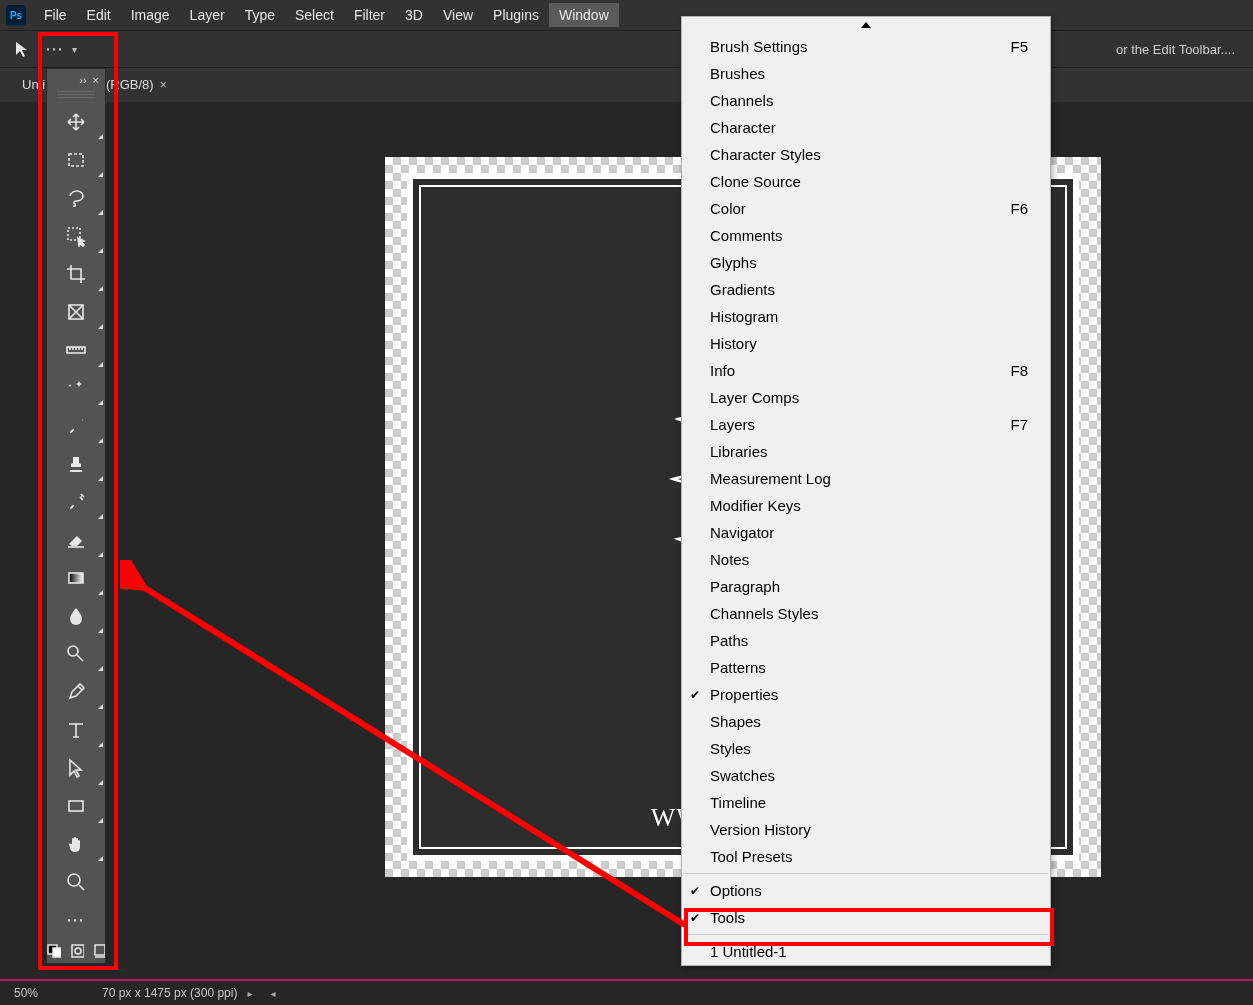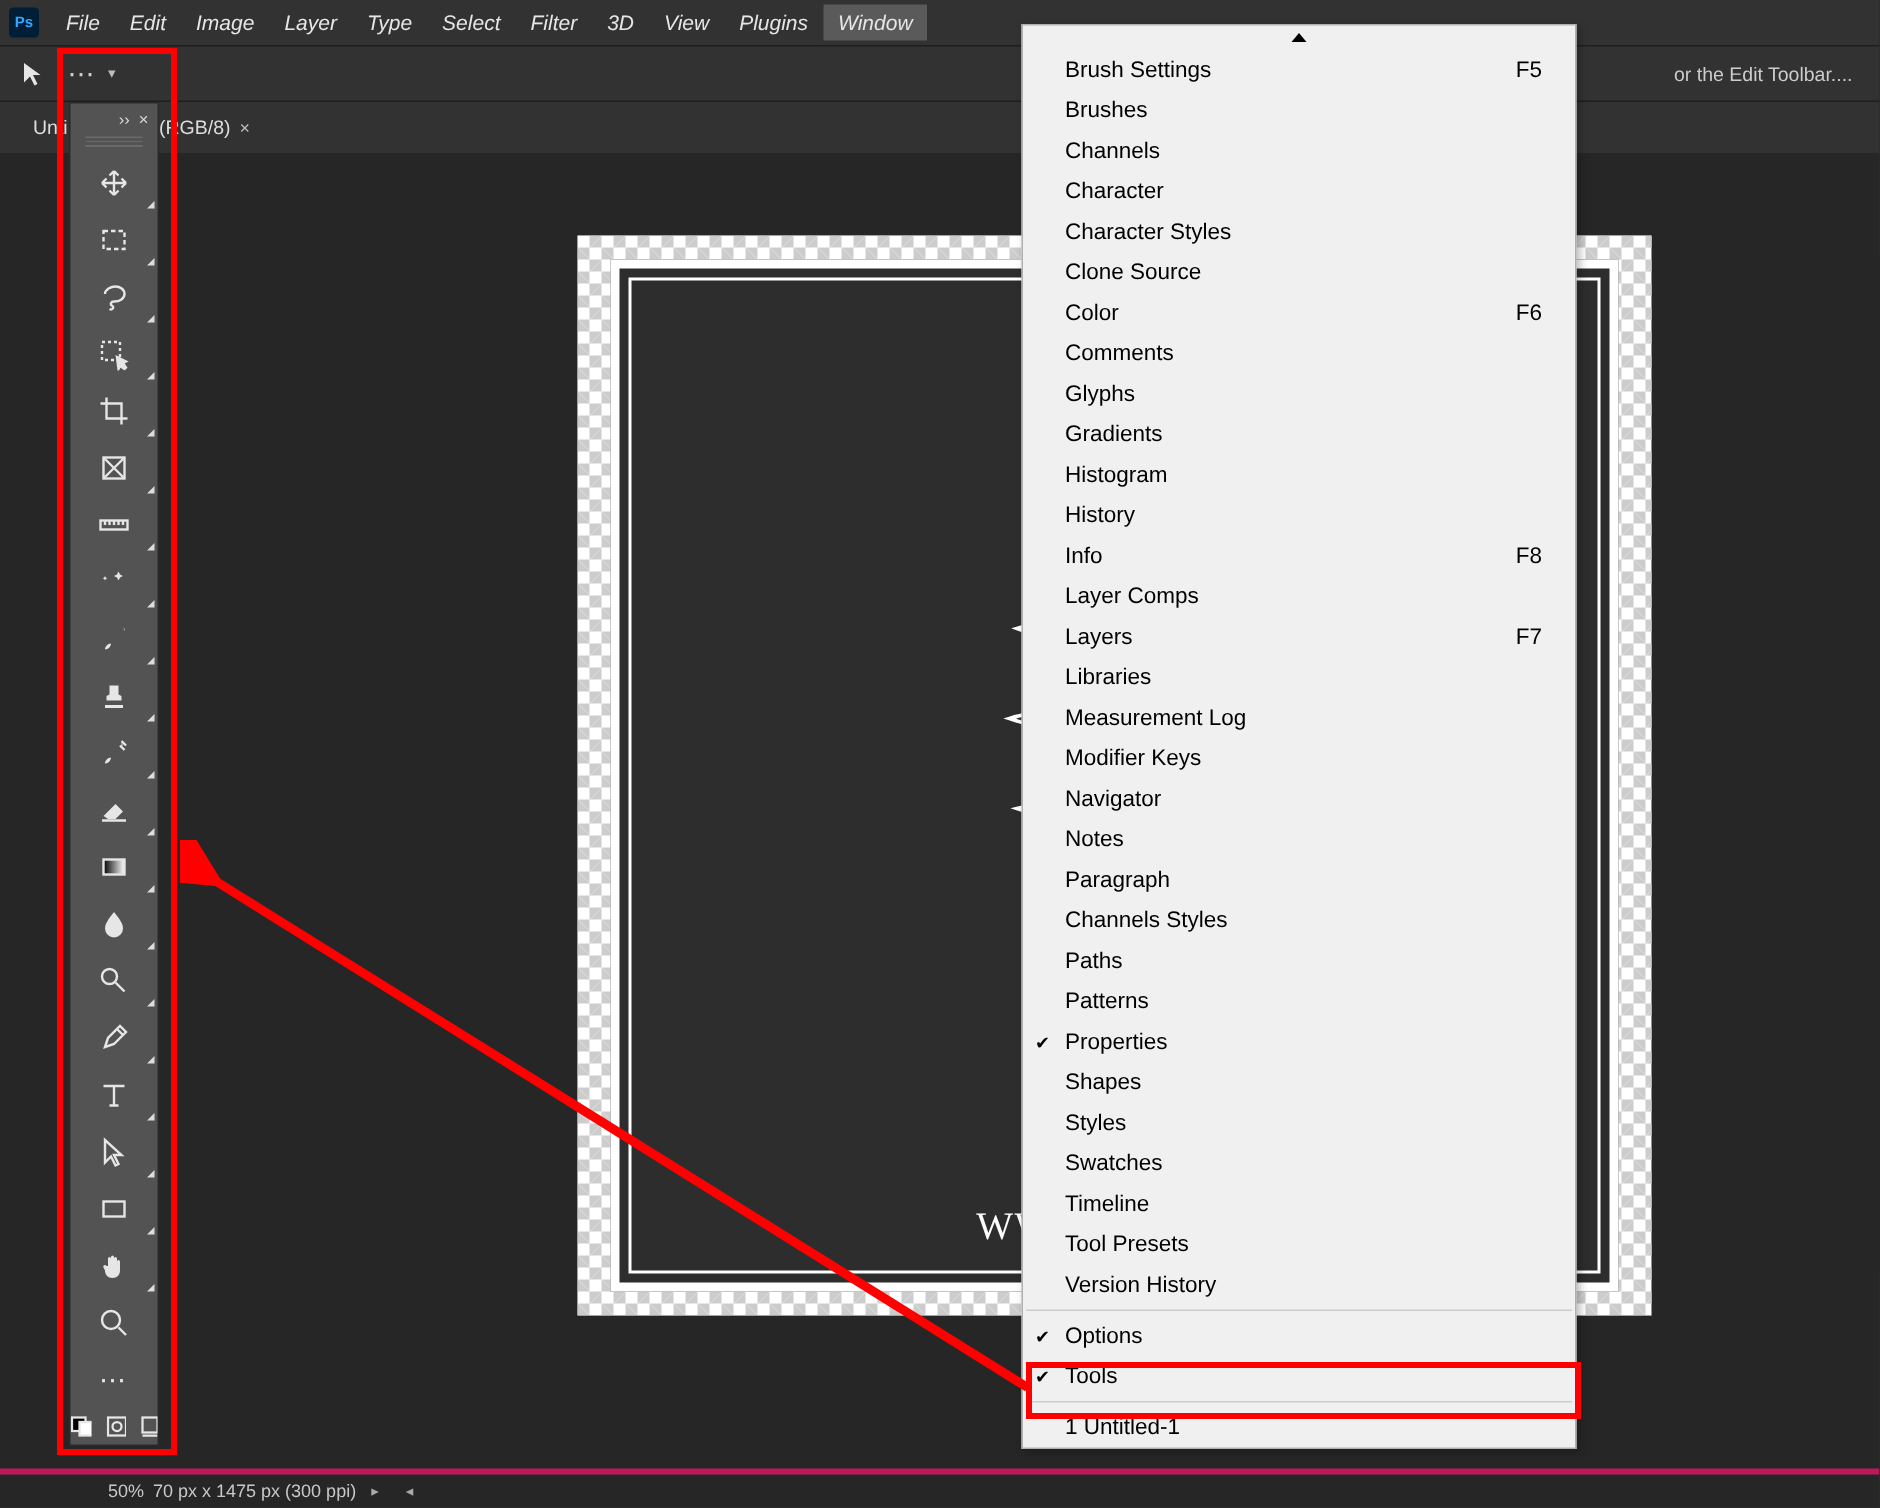--- a/index.html
+++ b/index.html
@@ -1,19 +1,19 @@
 <!DOCTYPE html>
 <html><head>
 <meta charset="utf-8">
 <style>
   * { margin: 0; padding: 0; box-sizing: border-box; font-family: "Segoe UI", Tahoma, sans-serif; }
   body { background: #323232; color: #e6e6e6; width: 1253px; height: 1005px; overflow: hidden; position: relative; }
   .menubar { height: 30px; background: #323232; display: flex; align-items: center; padding: 12px 6px; gap: 0; font-size: 14px; }
   .menubar .ps-icon { width: 20px; height: 20px; background: #001e36; border-radius: 3px; display: flex; align-items: center; justify-content: center; color: #31a8ff; font-size: 10px; font-weight: bold; margin-right: 8px; }
-  .menubar .menu-item { padding: 4px 10px; cursor: default; font-style: italic; }
+  .menubar .menu-item { padding: 4px 10px; cursor: default; }
   .menubar .menu-item.active { background: #5a5a5a; }
   .optbar { height: 38px; background: #323232; border-top: 1px solid #1e1e1e; border-bottom: 1px solid #1e1e1e; display: flex; align-items: center; padding: 0 8px; font-size: 13px; color: #ccc; }
   .optbar .sel-icon { width: 28px; height: 28px; display: flex; align-items: center; justify-content: center; margin-right: 4px; }
   .optbar .dots { width: 30px; height: 28px; display: flex; align-items: center; justify-content: center; font-size: 18px; letter-spacing: 2px; }
   .optbar .chev { margin-left: 2px; color: #bdbdbd; font-size: 10px; }
   .optbar .right-text { margin-left: auto; padding-right: 10px; }
   .tabbar { height: 34px; background: #323232; display: flex; align-items: flex-end; padding-left: 8px; font-size: 13px; }
   .tabbar .tab { padding: 8px 14px; color: #ddd; border-bottom: 2px solid transparent; display: flex; align-items: center; gap: 6px; }
   .tabbar .tab.active { background: #262626; }
   .tabbar .tab .close { font-size: 12px; color: #bbb; }
@@ -23,21 +23,21 @@
       linear-gradient(45deg,#ccc 25%,transparent 25%),
       linear-gradient(-45deg,#ccc 25%,transparent 25%),
       linear-gradient(45deg,transparent 75%,#ccc 75%),
       linear-gradient(-45deg,transparent 75%,#ccc 75%);
     background-size: 16px 16px; background-position: 0 0,0 8px,8px -8px,-8px 0; background-color: #fff; }
   .artboard { position: absolute; left: 22px; top: 16px; right: 22px; bottom: 16px; background: #2d2d2d; border: 6px solid #fff; }
   .artboard .inner { position: absolute; inset: 6px; border: 2px solid #fff; }
   .artboard .site-text { position: absolute; bottom: 22px; left: 50%; transform: translateX(-50%); color: #fff; font-family: "Times New Roman", serif; font-size: 26px; letter-spacing: 1px; }
   .wing { position: absolute; left: 210px; top: 60px; width: 300px; height: 560px; }
   .wing path { fill: none; stroke: #fff; stroke-width: 2.5; }
-  .statusbar { position: absolute; left: 0; right: 0; bottom: 0; height: 26px; background: #262626; display: flex; align-items: center; font-size: 12px; color: #c8c8c8; padding-left: 14px; border-top: 4px solid #be185d; text-align: right; }
+  .statusbar { position: absolute; left: 0; right: 0; bottom: 0; height: 26px; background: #262626; display: flex; align-items: center; font-size: 12px; color: #c8c8c8; padding-left: 14px; border-top: 2px solid #be185d; }
   .statusbar .zoom { width: 82px; }
   .statusbar .dim { margin-left: 6px; }
   .statusbar .arrow { margin-left: 10px; color: #aaa; font-size: 10px; }
   
   .toolbox { position: absolute; left: 46px; top: 68px; width: 60px; background: #535353; border: 1px solid #2a2a2a; }
   .toolbox .tool-head { height: 22px; display: flex; align-items: center; justify-content: flex-end; gap: 6px; padding: 0 6px; font-size: 11px; color: #ddd; }
   .toolbox .grab { height: 8px; background: repeating-linear-gradient(to bottom,#6a6a6a 0,#6a6a6a 1px,#535353 1px,#535353 3px); margin: 0 10px 4px 10px; }
   .toolbox .tool { height: 38px; display: flex; align-items: center; justify-content: center; position: relative; }
   .toolbox .tool .ind { position: absolute; right: 2px; bottom: 2px; width: 0; height: 0; border-right: 5px solid #ddd; border-top: 5px solid transparent; }
   .toolbox .tool svg { stroke: #e6e6e6; fill: none; stroke-width: 1.6; }
@@ -375,24 +375,24 @@
       <div class="entry">
         <span>Styles</span>
       </div>
       <div class="entry">
         <span>Swatches</span>
       </div>
       <div class="entry">
         <span>Timeline</span>
       </div>
       <div class="entry">
+        <span>Version History</span>
+      </div>
+      <div class="entry">
         <span>Tool Presets</span>
-      </div>
-      <div class="entry">
-        <span>Version History</span>
       </div>
     </div>
   <hr>
   <div id="dd-list2">
       <div class="entry">
         <span class="check">✔</span>
         <span>Options</span>
       </div>
       <div class="entry">
         <span class="check">✔</span>

